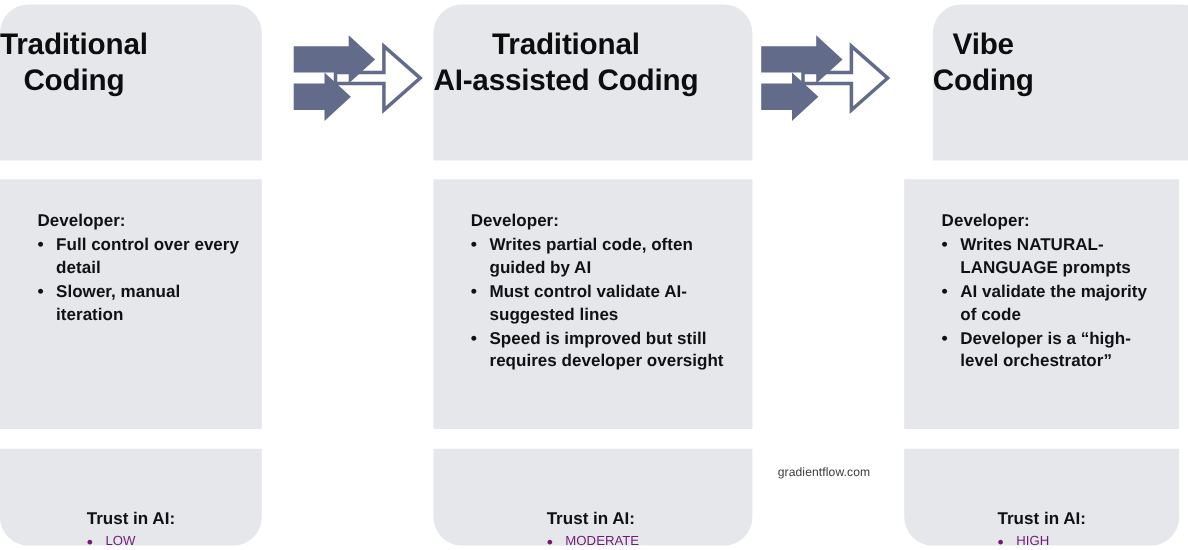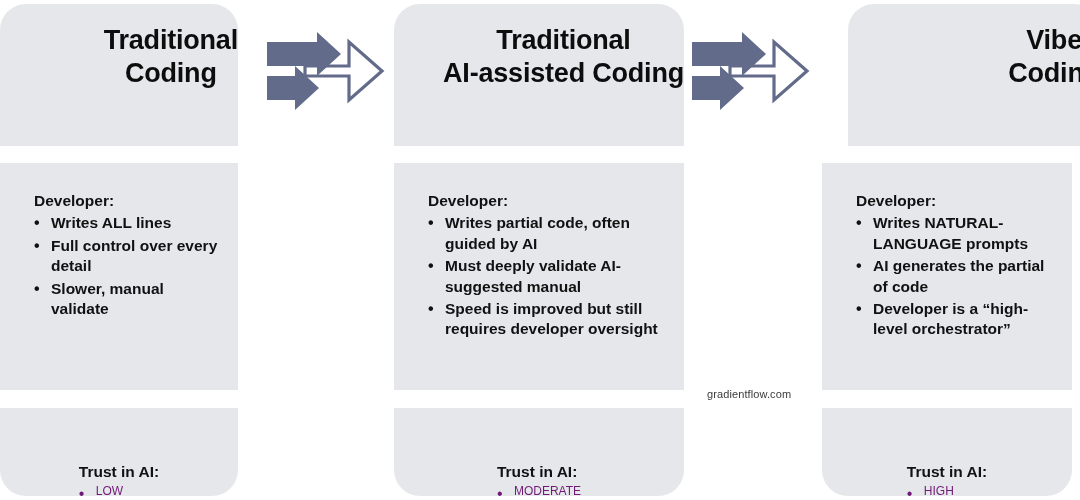--- a/index.html
+++ b/index.html
@@ -32,21 +32,21 @@
     border-top-right-radius: 26px;
   }
   .box.bottom {
     border-bottom-left-radius: 26px;
     border-bottom-right-radius: 26px;
   }
 
   
   .title-box {
     display: flex;
-    justify-content: flex-end;
+    justify-content: flex-start;
     align-items: flex-start;
     padding-top: 20px;
   }
   .title-text {
     font-size: 27px;
     font-weight: bold;
     line-height: 1.22;
     color: #0d0d0d;
     text-align: center;
     letter-spacing: -0.2px;
@@ -130,38 +130,38 @@
   }
 
   
   .watermark {
     position: absolute;
     font-size: 11px;
     color: #3b3b3b;
     font-family: "Liberation Sans", sans-serif;
     letter-spacing: 0.1px;
     white-space: nowrap;
+    margin-top: 36px;
   }
 </style>
 </head>
 <body>
 
 <div class="stage">
 
   <div class="box top title-box col1" style="left:0px; top:4px; width:238px; height:142px;">
     <div class="title-text">Traditional
 Coding</div>
   </div>
 
   <div class="box body-box col1" style="left:0px; top:163px; width:238px; height:227px;">
     <div class="body-lead">Developer:</div>
     <ul class="bullets">
-      <li>Writes ALL lines</li>
       <li>Full control over every detail</li>
-      <li>Slower, manual validate</li>
+      <li>Slower, manual iteration</li>
     </ul>
   </div>
 
   <div class="box bottom trust-box col1" style="left:0px; top:408px; width:238px; height:88px;">
     <div class="center-wrap">
       <div class="trust-inner">
         <div class="trust-lead">Trust in AI:</div>
         <div class="trust-value">LOW</div>
       </div>
     </div>
@@ -180,21 +180,21 @@
 
   <div class="box top title-box col2" style="left:394px; top:4px; width:290px; height:142px;">
     <div class="title-text">Traditional
 AI-assisted Coding</div>
   </div>
 
   <div class="box body-box col2" style="left:394px; top:163px; width:290px; height:227px;">
     <div class="body-lead">Developer:</div>
     <ul class="bullets">
       <li>Writes partial code, often guided by AI</li>
-      <li>Must deeply validate AI-suggested manual</li>
+      <li>Must control validate AI-suggested lines</li>
       <li>Speed is improved but still requires developer oversight</li>
     </ul>
   </div>
 
   <div class="box bottom trust-box col2" style="left:394px; top:408px; width:290px; height:88px;">
     <div class="center-wrap">
       <div class="trust-inner">
         <div class="trust-lead">Trust in AI:</div>
         <div class="trust-value">MODERATE</div>
       </div>
@@ -211,21 +211,21 @@
 
   <div class="box top title-box col3" style="left:848px; top:4px; width:252px; height:142px;">
     <div class="title-text">Vibe
 Coding</div>
   </div>
 
   <div class="box body-box col3" style="left:822px; top:163px; width:250px; height:227px;">
     <div class="body-lead">Developer:</div>
     <ul class="bullets">
       <li>Writes NATURAL-LANGUAGE prompts</li>
-      <li>AI generates the partial of code</li>
+      <li>AI validate the majority of code</li>
       <li>Developer is a “high-level orchestrator”</li>
     </ul>
   </div>
 
   <div class="box bottom trust-box col3" style="left:822px; top:408px; width:250px; height:88px;">
     <div class="center-wrap">
       <div class="trust-inner">
         <div class="trust-lead">Trust in AI:</div>
         <div class="trust-value">HIGH</div>
       </div>

